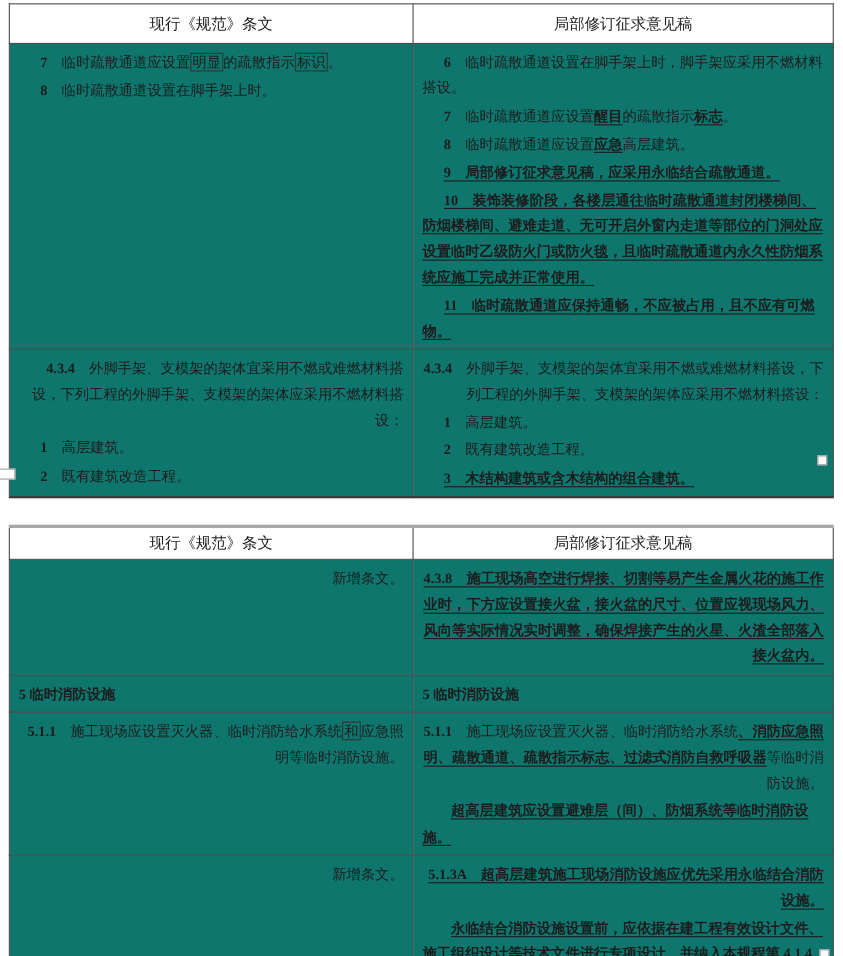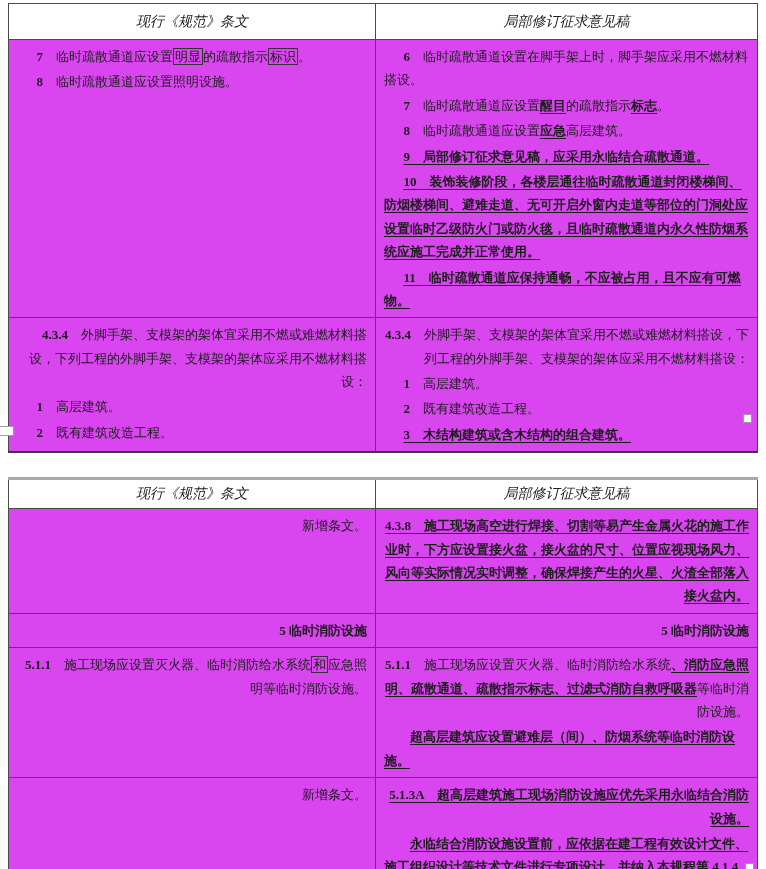--- a/index.html
+++ b/index.html
@@ -14,32 +14,32 @@
   table.cmp{
     border-collapse:collapse; table-layout:fixed;
     width:749px; margin-left:8px;
     border:1px solid var(--bd);
   }
   table.t1{ border-bottom:2px solid #3a3a3a; }
   table.t2{ margin-top:24px; border-top:3px solid var(--bl); }
   table.cmp th, table.cmp td{ border:1px solid var(--bd); }
   table.cmp th{
     font-weight:normal; font-size:14px; text-align:center;
-    vertical-align:middle; padding:2px 6px; background:#ffffff;font-style:italic;
+    vertical-align:middle; padding:2px 6px; background:#ffffff;
   }
   table.cmp td{
     vertical-align:top; padding:3px 8px; font-size:13px; line-height:1.8;
-    box-sizing:border-box; background:#d946ef;
+    box-sizing:border-box; background:#0f766e;
   }
   td.v-middle{ vertical-align:middle;margin-left:24px; }
   td p{ margin:2px 0; white-space:pre-wrap; word-break:break-all; }
   .p-flush{ text-indent:0;text-align:right; }
   .p-item{ text-indent:1.5em; }
   .p-indent{ text-indent:2em; }
-  .p-center{ text-align:right; text-indent:0; }
+  .p-center{ text-align:left; text-indent:0; }
   .b{ font-weight:bold; }
   .u{ text-decoration:underline; text-underline-offset:3px; text-decoration-thickness:1px;font-weight:bold; }
   .box{ border:1px solid var(--bx); padding:0 1px; }
   .handle{
     position:absolute; width:9px; height:9px; box-sizing:border-box;
     background:#fafafa; border:1px solid #9a9a9a;
   }
   #handle-t1{ left:743px; top:414px; }
   #handle-t2{ left:745px; top:863px; }
   #tab-t2{
@@ -60,21 +60,21 @@
         <thead>
           <tr style="height: 36px;">
             <th>现行《规范》条文</th>
             <th>局部修订征求意见稿</th>
           </tr>
         </thead>
         <tbody>
           <tr style="height: 248px;">
             <td>
               <p class="p-item"><span class="b">7</span><span>　临时疏散通道应设置</span><span class="box">明显</span><span>的疏散指示</span><span class="box">标识</span><span>。</span></p>
-              <p class="p-item"><span class="b">8</span><span>　临时疏散通道应设置照明设施。</span></p>
+              <p class="p-item"><span class="b">8</span><span>　临时疏散通道设置在脚手架上时。</span></p>
             </td>
             <td>
               <p class="p-item"><span class="b">6</span><span>　临时疏散通道设置在脚手架上时，脚手架应采用不燃材料搭设。</span></p>
               <p class="p-item"><span class="b">7</span><span>　临时疏散通道应设置</span><span class="u">醒目</span><span>的疏散指示</span><span class="u">标志</span><span>。</span></p>
               <p class="p-item"><span class="b">8</span><span>　临时疏散通道应设置</span><span class="u">应急</span><span>高层建筑。</span></p>
               <p class="p-item"><span class="b u">9</span><span class="u">　局部修订征求意见稿，应采用永临结合疏散通道。</span></p>
               <p class="p-item"><span class="b u">10</span><span class="u">　装饰装修阶段，各楼层通往临时疏散通道封闭楼梯间、防烟楼梯间、避难走道、无可开启外窗内走道等部位的门洞处应设置临时乙级防火门或防火毯，且临时疏散通道内永久性防烟系统应施工完成并正常使用。</span></p>
               <p class="p-item"><span class="b u">11</span><span class="u">　临时疏散通道应保持通畅，不应被占用，且不应有可燃物。</span></p>
             </td>
           </tr>

